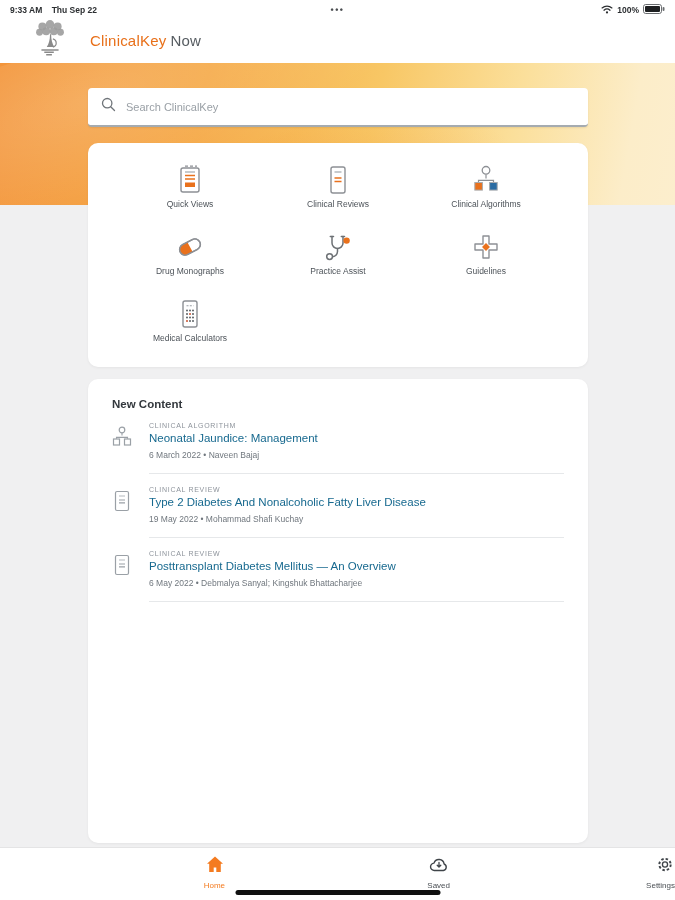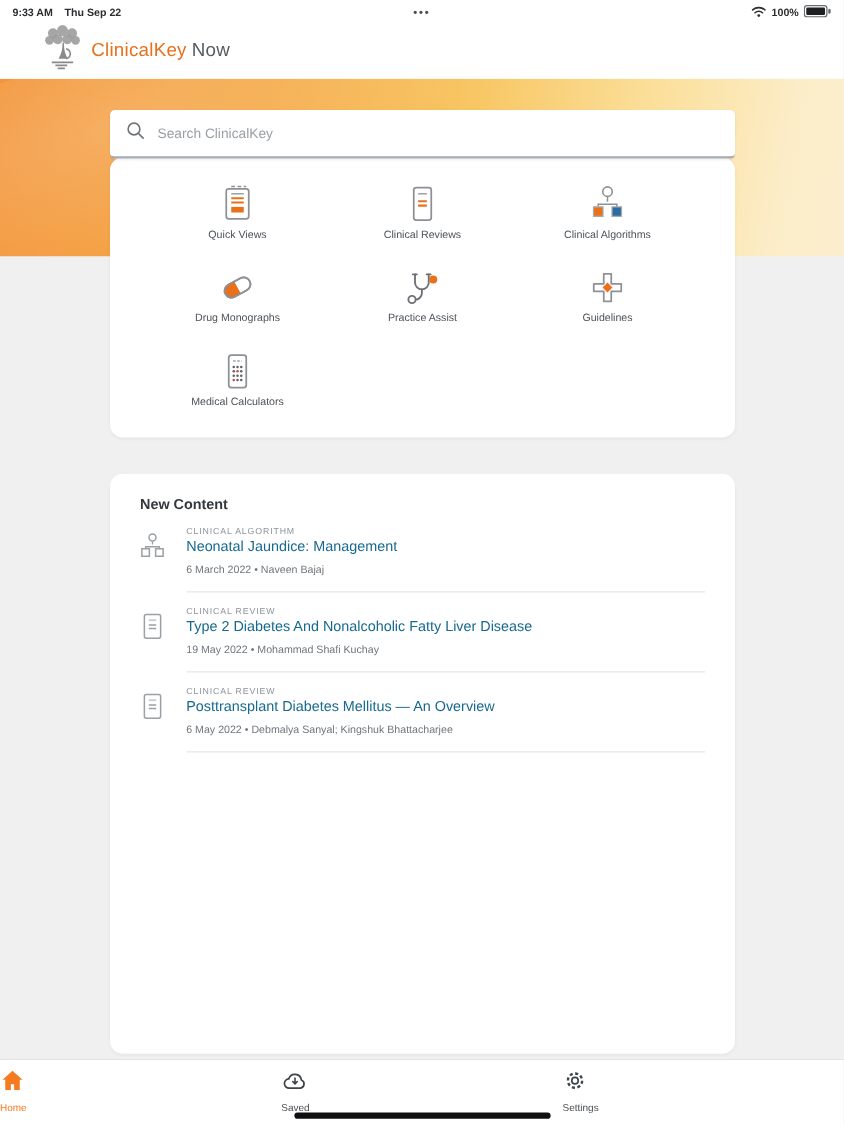--- a/index.html
+++ b/index.html
@@ -16,21 +16,21 @@
   .top-white { position:absolute; top:0; left:0; right:0; height:63px; background:#ffffff; z-index:5; }
   .status-bar {
     position:relative; height:17px; display:flex; align-items:center;
     justify-content:space-between; padding:2px 10px 0 10px;
     font-size:8.5px; color:#2b2e31; font-weight:bold;
   }
   .status-left span { margin-right:7px; }
   .status-center { position:absolute; left:50%; transform:translateX(-50%); color:#4a4d50; letter-spacing:1.5px; font-size:9px; }
   .status-right { display:flex; align-items:center; gap:4px; }
   .app-header { display:flex; align-items:center; padding:2px 0 0 30px; height:44px; }
-  .brand-text { font-size:15px; color:#e8701a; margin-left:3px; letter-spacing:.2px; }
+  .brand-text { font-size:15px; color:#e8701a; margin-left:20px; letter-spacing:.2px; }
   .brand-suffix { color:#565c61; margin-left:4px; }
 
   
   .hero {
     position:absolute; top:63px; left:0; right:0; height:142px;
     background:linear-gradient(100deg,#f3953a 0%,#f5a845 30%,#f8c765 55%,#fbdf9a 75%,#fcedc9 92%,#fceecd 100%);
     overflow:hidden;
   }
   .hero::before {
     content:""; position:absolute; left:-10%; top:-40%; width:80%; height:140%;
@@ -55,42 +55,42 @@
     border:none; outline:none; flex:1; margin-left:10px;
     font-size:11px; color:#333; font-family:"Liberation Sans",sans-serif;
   }
   .search-input::placeholder { color:#9aa0a6; }
 
   
   .card {
     position:absolute; left:88px; width:500px; background:#fff;
     border-radius:10px; box-shadow:0 1px 3px rgba(0,0,0,.05); z-index:4;
   }
-  .card-links { top:126px; height:224px; padding:12px 28px 0; }
+  .card-links { top:143px; height:224px; padding:12px 28px 0; }
   .links-grid { display:grid; grid-template-columns:repeat(3,1fr); grid-auto-rows:67px; }
   .link-tile { display:flex; flex-direction:column; align-items:center; padding-top:9px; cursor:pointer; }
   .link-tile .t-icon { height:31px; display:flex; align-items:center; }
   .link-label { font-size:8.5px; color:#4d5359; margin-top:4px; }
 
   .card-content { top:379px; height:464px; padding:19px 24px 0; }
   .nc-title { font-size:11.5px; font-weight:bold; color:#33383d; }
   .nc-item { display:flex; gap:15px; padding-top:12px; }
   .nc-icon { width:22px; padding-top:4px; flex:none; }
   .nc-text { flex:1; border-bottom:1px solid #e6e8ea; padding-bottom:13px; }
   .nc-cat { font-size:7px; letter-spacing:.7px; color:#8d939b; }
   .nc-item-title { font-size:11.5px; font-weight:normal; color:#17698f; margin-top:3px; cursor:pointer; }
   .nc-meta { font-size:8.5px; color:#70777e; margin-top:6px; }
   .view-more { text-align:right; margin-top:14px; font-size:10px; color:#17698f; cursor:pointer; }
 
   
   .tab-bar {
     position:absolute; left:0; right:0; bottom:0; height:53px;
     background:#fff; border-top:1px solid #e4e4e5; display:flex; z-index:7;
   }
-  .tab { flex:1; display:flex; flex-direction:column; align-items:flex-start; padding-top:7px; gap:3px; cursor:pointer; }
+  .tab { flex:1; display:flex; flex-direction:column; align-items:flex-end; padding-top:7px; gap:3px; cursor:pointer; }
   .tab-label { font-size:8px; color:#4a4f54; }
   .tab.active .tab-label { color:#f47b20; }
   .home-indicator {
     position:absolute; bottom:5px; left:50%; transform:translateX(-50%);
     width:205px; height:5px; background:#101010; border-radius:3px; z-index:8;
   }
 </style>
 </head>
 <body>
 

